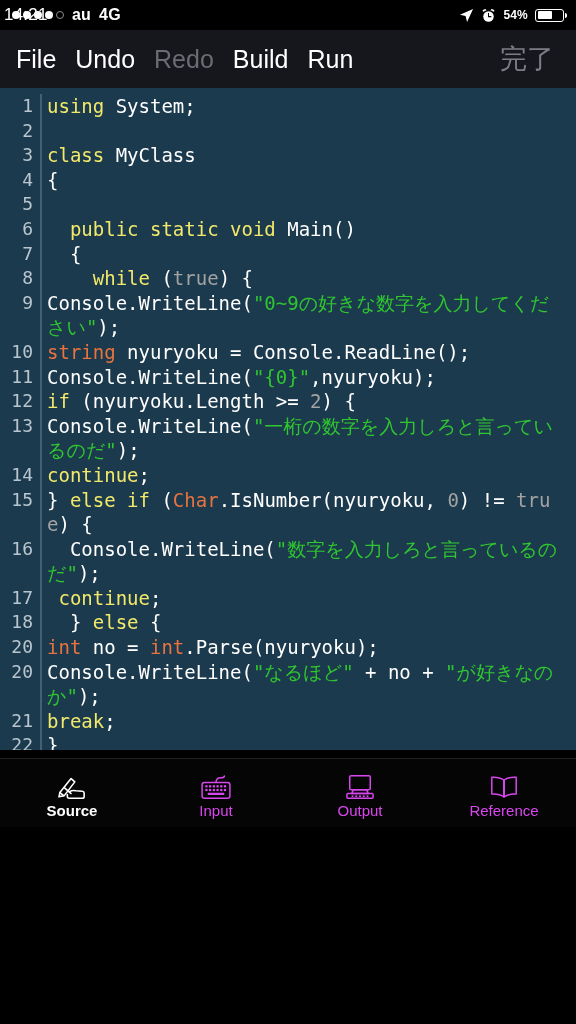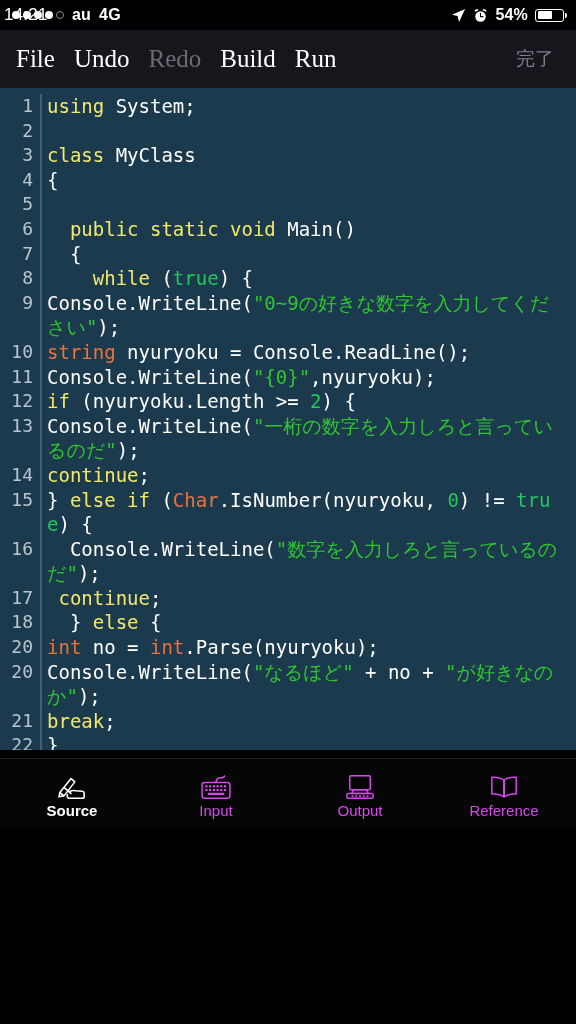--- a/index.html
+++ b/index.html
@@ -18,37 +18,36 @@
   }
   .sb-left{ display:flex; align-items:center; gap:8px; }
   .dots{ display:flex; align-items:center; gap:3px; }
   .dot{ width:8px; height:8px; border-radius:50%; background:#fff; }
   .dot.hollow{ background:transparent; border:1.4px solid #8a8a8a; }
   .carrier{ font-size:16px; }
   .net{ font-size:16px; }
   .sb-center{ position:absolute; left:4px; right:0; text-align:left; font-size:17px; font-weight:normal; pointer-events:none;}
   .sb-right{ margin-left:auto; display:flex; align-items:center; gap:7px; z-index:2;}
   .loc-icon svg, .alarm-icon svg{ display:block; }
-  .batt-pct{ font-size:16px; }
+  .batt-pct{ font-size:12px; }
   .battery{ position:relative; width:29px; height:13px; border:1.5px solid #fff; border-radius:3px; }
   .battery::after{ content:""; position:absolute; right:-4px; top:3.5px; width:2.5px; height:5px; background:#fff; border-radius:0 2px 2px 0;}
   .battery .fill{ position:absolute; left:1.5px; top:1.5px; bottom:1.5px; width:54%; background:#fff; border-radius:1px; }
 
   
   .toolbar{
     height:58px; flex:0 0 58px; background:#16161d;
     display:flex; align-items:center; padding:0 16px;
   }
   .tb-item{
     color:#fff; font-size:25px; margin-right:19px; letter-spacing:0;
     white-space:nowrap;
-    font-family:Liberation Serif, serif;
   }
   .tb-item.disabled{ color:#6b6b72; }
-  .tb-done{ margin-left:auto; margin-right:6px; color:#7d7d85; font-size:19px; }
+  .tb-done{ margin-left:auto; margin-right:6px; color:#7d7d85; font-size:27px; }
 
   
   .editor{
     flex:1 1 auto; background:#1c3a4d; position:relative; overflow:hidden;
     display:flex;
     font-family:"DejaVu Sans Mono","Liberation Mono",monospace;
     font-size:19px;
     line-height:24.6px;
     padding-top:6px;
   }
@@ -60,21 +59,21 @@
   .gutter .ln.pad{ color:transparent; }
   .sep{ flex:0 0 2px; background:#46606f; margin-right:5px; }
   .code{
     flex:1 1 auto; white-space:pre-wrap; word-break:break-all;
     color:#ffffff; padding-right:8px;
   }
   .code .row{ min-height:24.6px; }
   .k   { color:#f2e96a; }   
   .t   { color:#e8733f; }   
   .s   { color:#2fc62f; }   
-  .n   { color:#22c55e; }   
+  .n   { color:#a3a3a3; }   
   .p   { color:#ffffff; }   
 
   
   .tabbar{
     height:69px; flex:0 0 69px; background:#050505;
     display:flex; align-items:stretch; border-top:1px solid #222;margin-top:8px;
   }
   .tab{
     flex:1 1 0; display:flex; flex-direction:column; align-items:center;
     justify-content:center; gap:2px; color:#d946ef;

